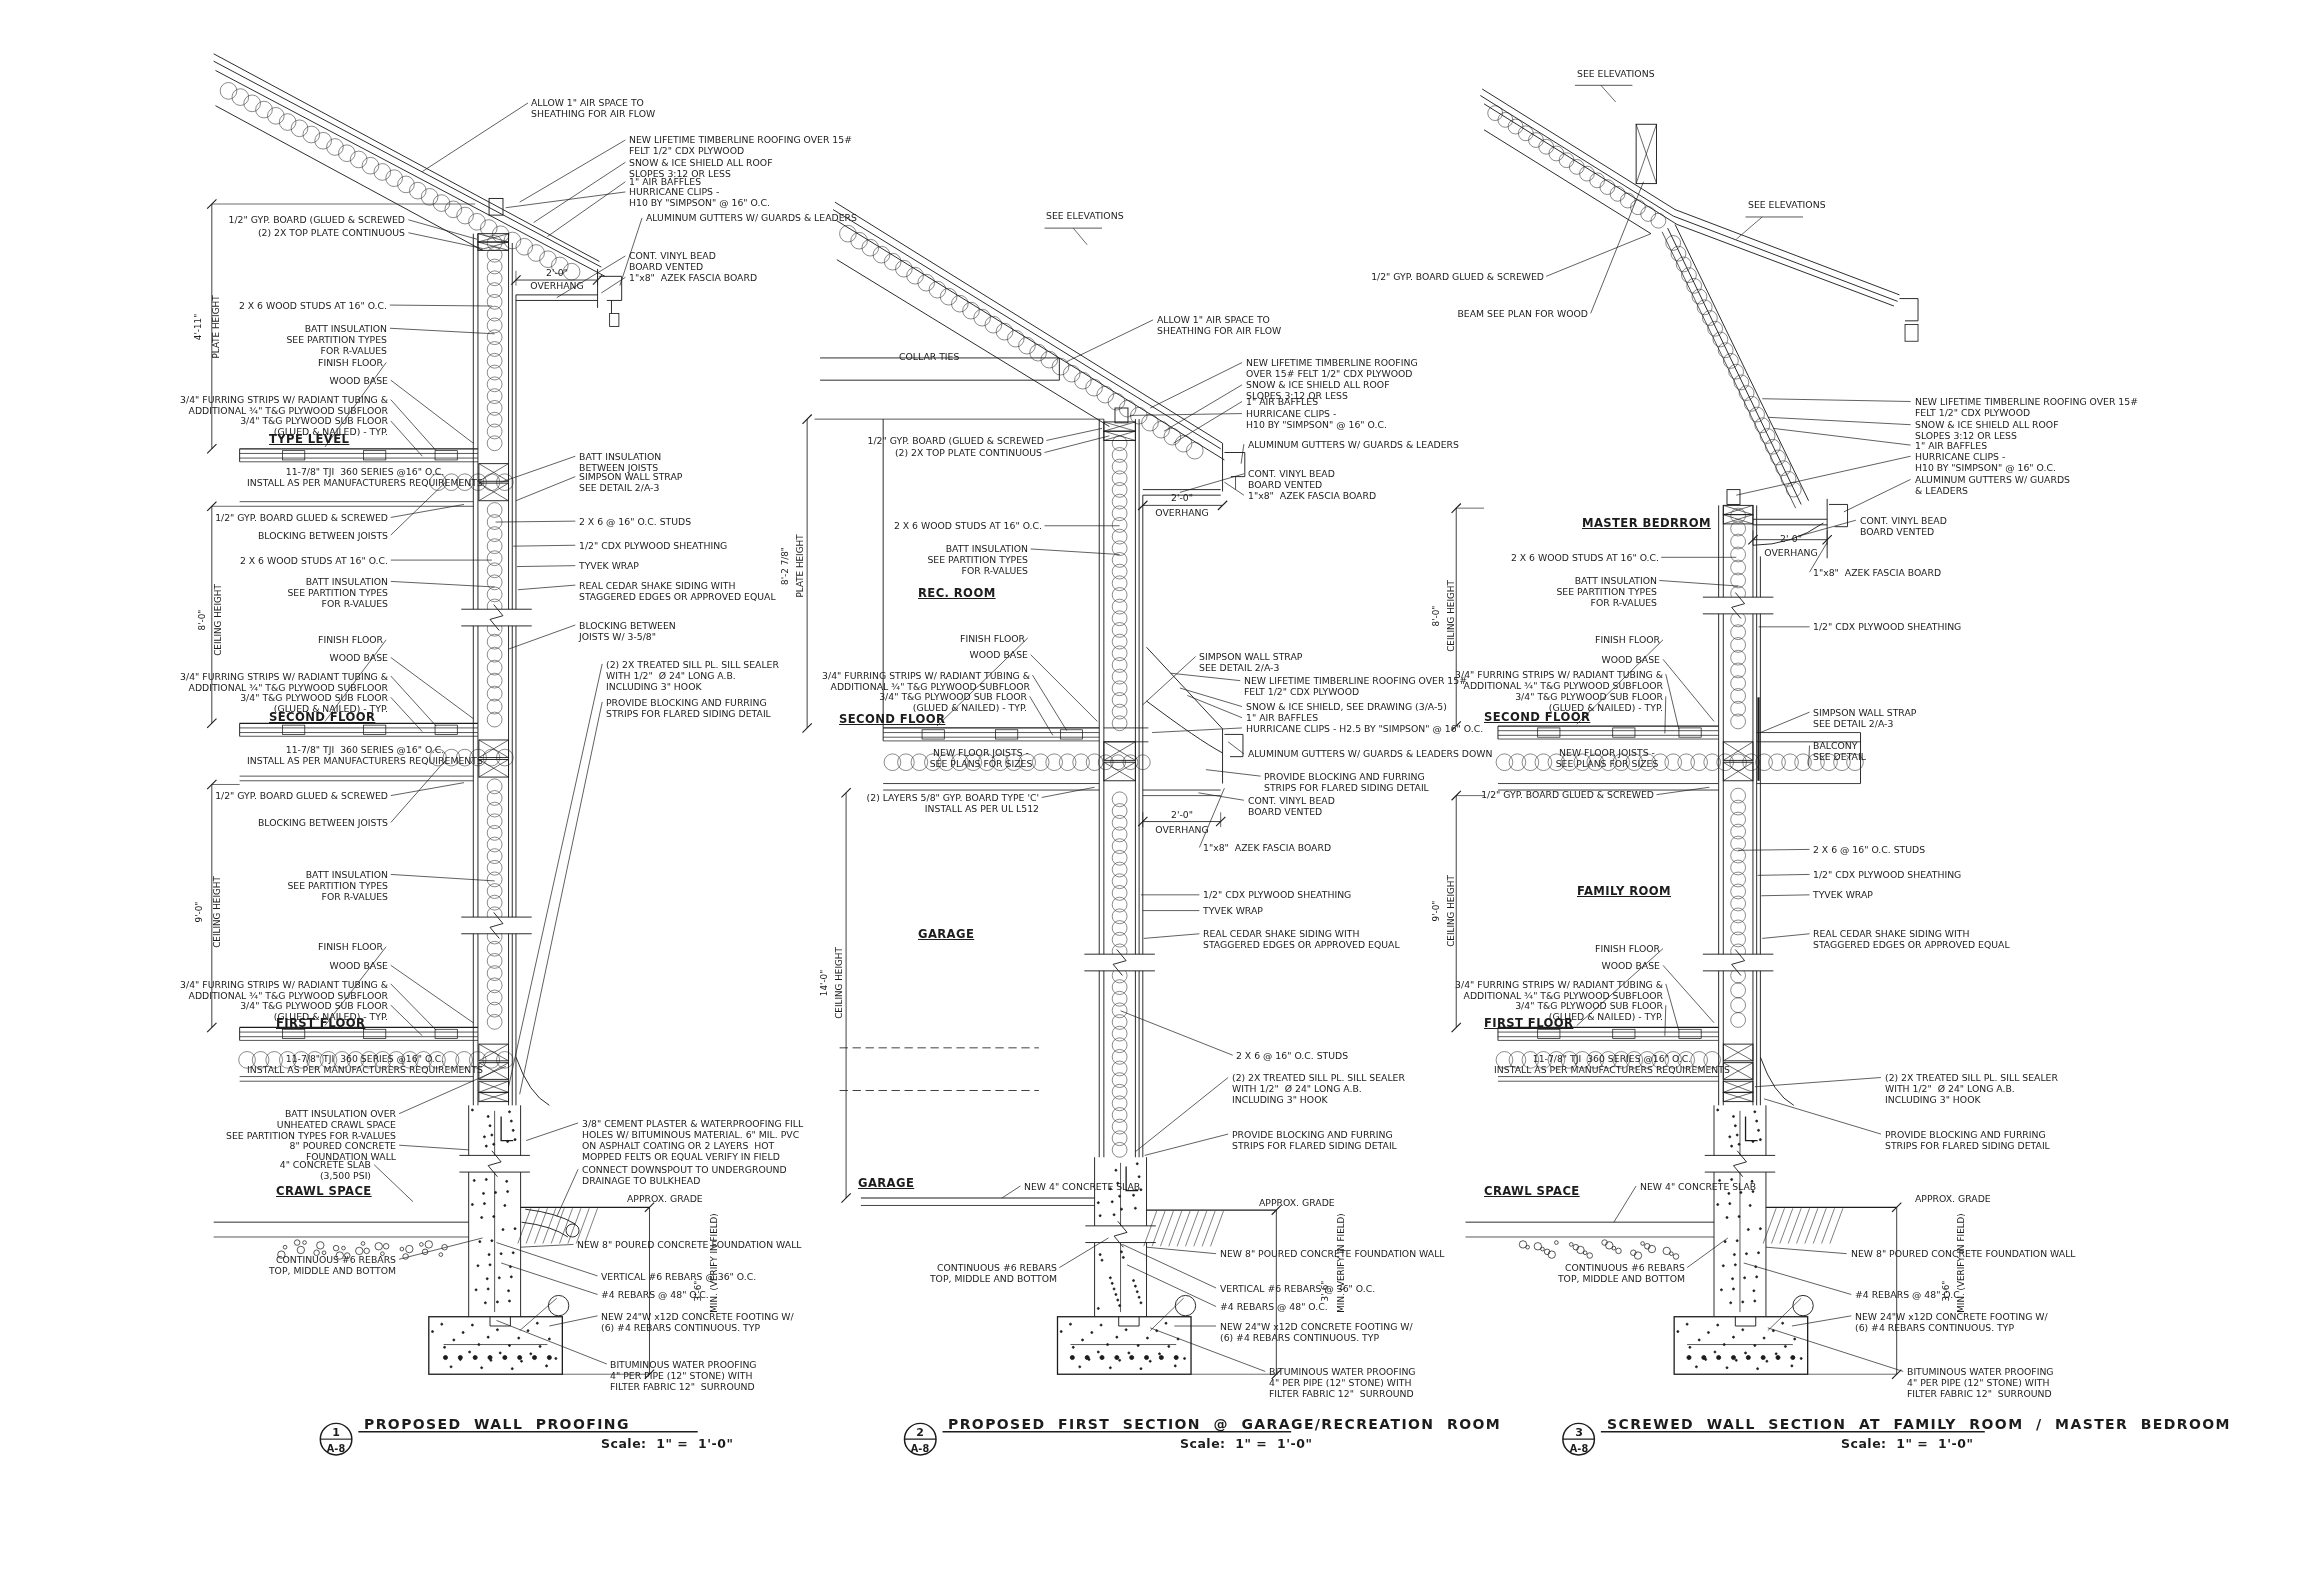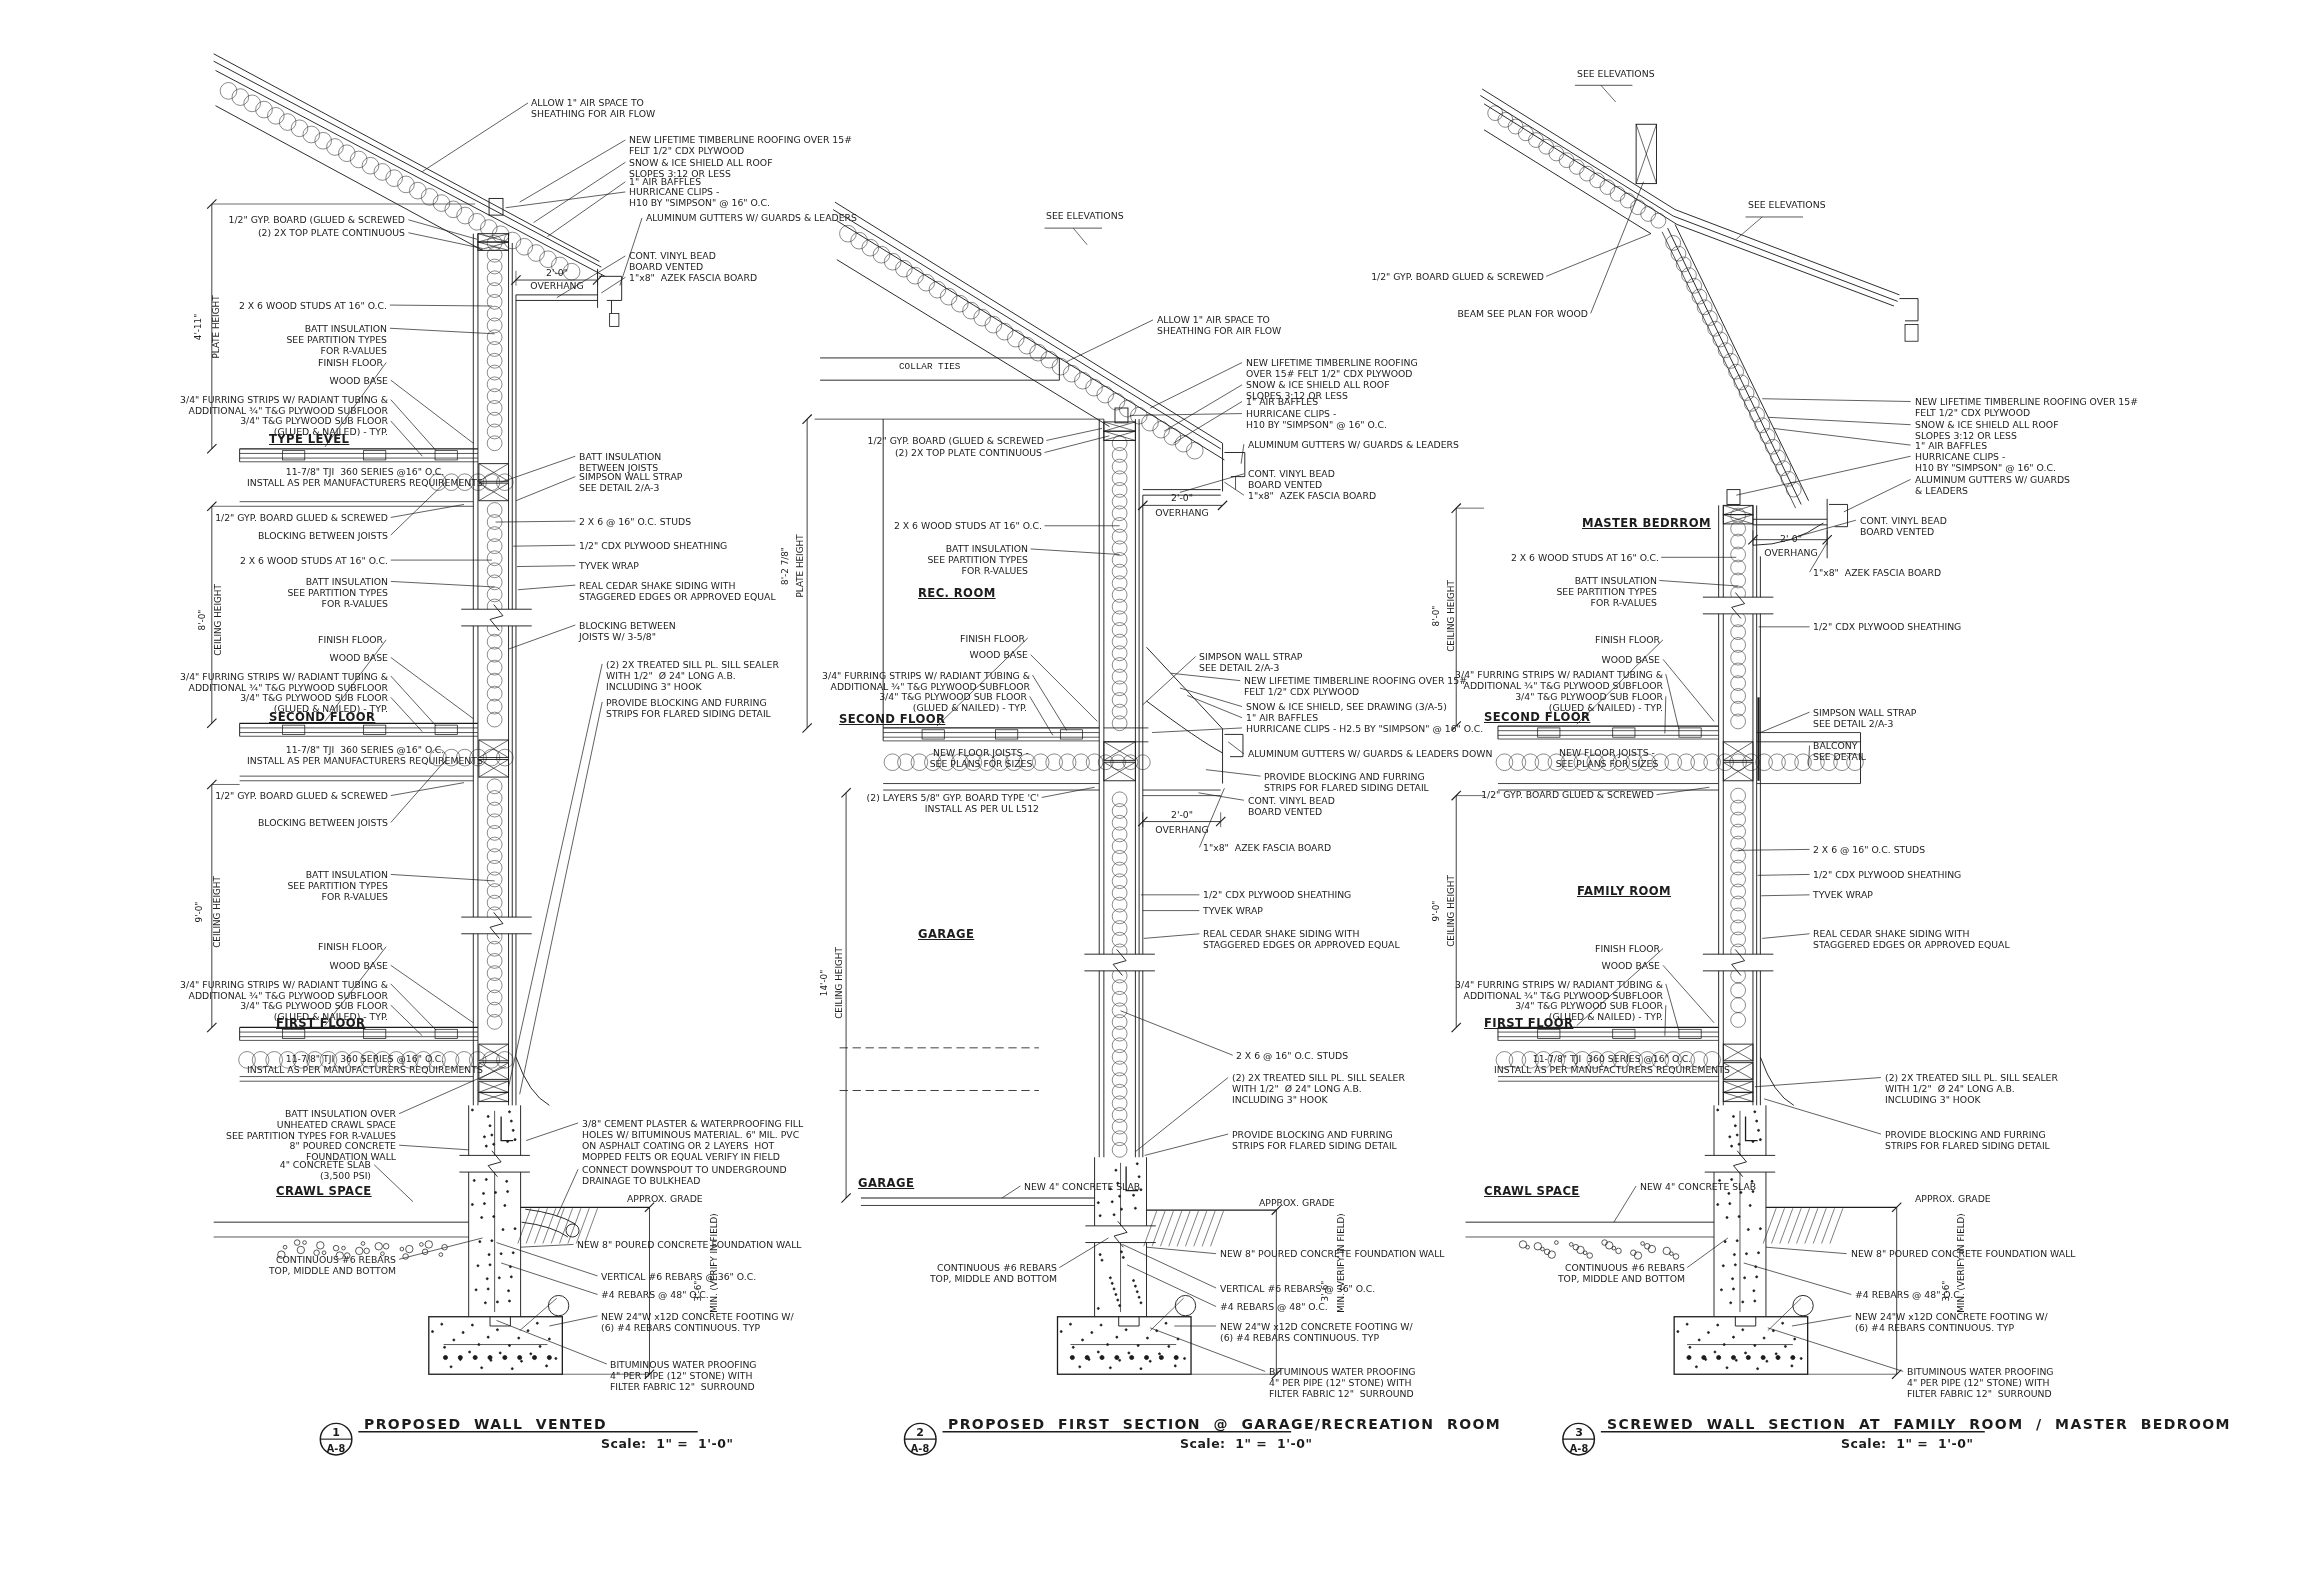--- a/index.html
+++ b/index.html
@@ -1234,21 +1234,21 @@
 FILTER FABRIC 12"  SURROUND</div>
       <div class="lbl rot" style="left: 198px; top: 327px;">4'-11"</div>
       <div class="lbl rot" style="left: 216px; top: 327px;">PLATE HEIGHT</div>
       <div class="lbl rot" style="left: 202px; top: 620px;">8'-0"</div>
       <div class="lbl rot" style="left: 218px; top: 620px;">CEILING HEIGHT</div>
       <div class="lbl rot" style="left: 199px; top: 912px;">9'-0"</div>
       <div class="lbl rot" style="left: 217px; top: 912px;">CEILING HEIGHT</div>
       <div class="lbl rot" style="left: 698px; top: 1291px;">3'-6"</div>
       <div class="lbl rot" style="left: 714px; top: 1263px;">MIN. (VERIFY IN FIELD)</div>
       <div class="lbl" style="left: 1046px; top: 211px;">SEE ELEVATIONS</div>
-      <div class="lbl" style="left: 899px; top: 362px; font-family: Liberation Mono, monospace;">COLLAR TIES</div>
+      <div class="lbl" style="left: 899px; top: 352px;">COLLAR TIES</div>
       <div class="lbl" style="left: 1157px; top: 315px;">ALLOW 1" AIR SPACE TO
 SHEATHING FOR AIR FLOW</div>
       <div class="lbl" style="left: 1246px; top: 358px;">NEW LIFETIME TIMBERLINE ROOFING
 OVER 15# FELT 1/2" CDX PLYWOOD</div>
       <div class="lbl" style="left: 1246px; top: 380px;">SNOW &amp; ICE SHIELD ALL ROOF
 SLOPES 3:12 OR LESS</div>
       <div class="lbl" style="left: 1246px; top: 397px;">1" AIR BAFFLES</div>
       <div class="lbl" style="left: 1246px; top: 409px;">HURRICANE CLIPS -
 H10 BY "SIMPSON" @ 16" O.C.</div>
       <div class="lbl" style="left: 1248px; top: 440px;">ALUMINUM GUTTERS W/ GUARDS &amp; LEADERS</div>
@@ -1391,21 +1391,21 @@
 4" PER PIPE (12" STONE) WITH
 FILTER FABRIC 12"  SURROUND</div>
       <div class="lbl rot" style="left: 1436px; top: 616px;">8'-0"</div>
       <div class="lbl rot" style="left: 1451px; top: 616px;">CEILING HEIGHT</div>
       <div class="lbl rot" style="left: 1436px; top: 911px;">9'-0"</div>
       <div class="lbl rot" style="left: 1451px; top: 911px;">CEILING HEIGHT</div>
       <div class="lbl rot" style="left: 1946px; top: 1291px;">3'-6"</div>
       <div class="lbl rot" style="left: 1961px; top: 1263px;">MIN. (VERIFY IN FIELD)</div>
       <div class="cap-num" style="left: 336px; top: 1432px;">1</div>
       <div class="cap-sheet" style="left: 336px; top: 1448px;">A-8</div>
-      <div class="cap-title" style="left: 364px; top: 1416px;">PROPOSED  WALL  VENTED</div>
+      <div class="cap-title" style="left: 364px; top: 1416px;">PROPOSED  WALL  PROOFING</div>
       <div class="cap-scale" style="left: 601px; top: 1436px;">Scale:  1" =  1'-0"</div>
       <div class="cap-num" style="left: 920px; top: 1432px;">2</div>
       <div class="cap-sheet" style="left: 920px; top: 1448px;">A-8</div>
       <div class="cap-title" style="left: 948px; top: 1416px;">PROPOSED  FIRST  SECTION  @  GARAGE/RECREATION  ROOM</div>
       <div class="cap-scale" style="left: 1180px; top: 1436px;">Scale:  1" =  1'-0"</div>
       <div class="cap-num" style="left: 1579px; top: 1432px;">3</div>
       <div class="cap-sheet" style="left: 1579px; top: 1448px;">A-8</div>
       <div class="cap-title" style="left: 1607px; top: 1416px;">SCREWED  WALL  SECTION  AT  FAMILY  ROOM  /  MASTER  BEDROOM</div>
       <div class="cap-scale" style="left: 1841px; top: 1436px;">Scale:  1" =  1'-0"</div>
     </div>

